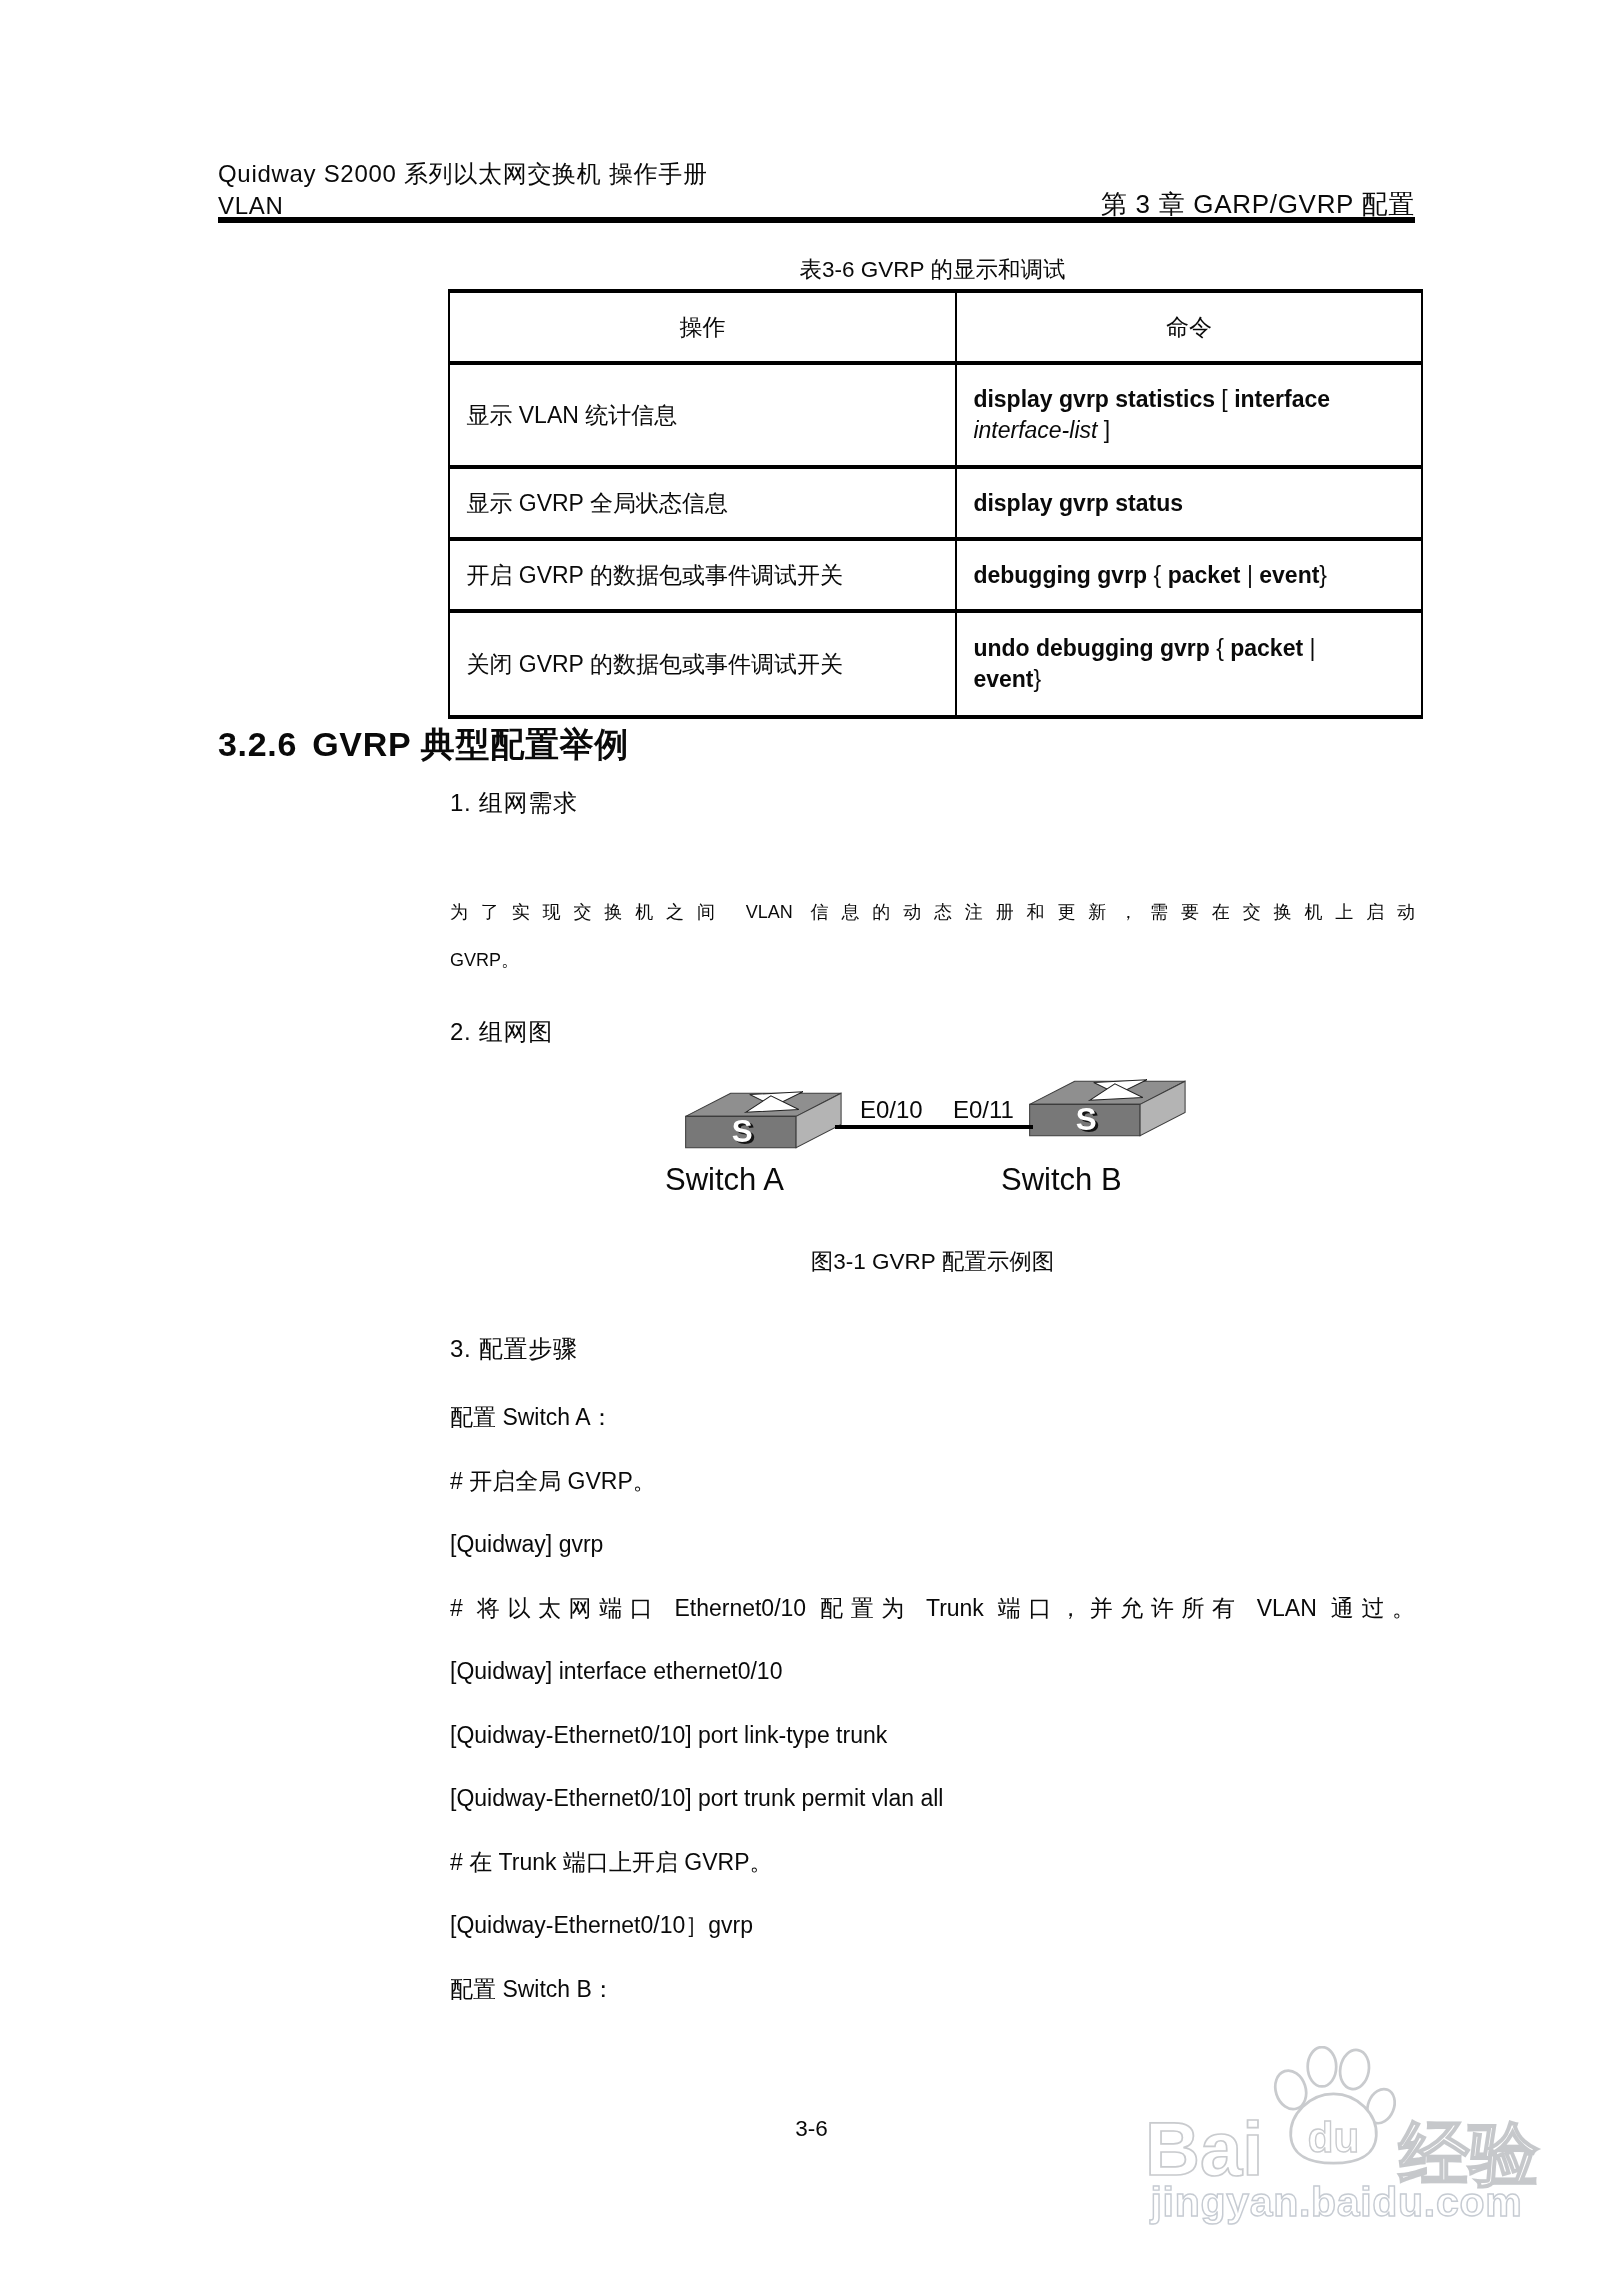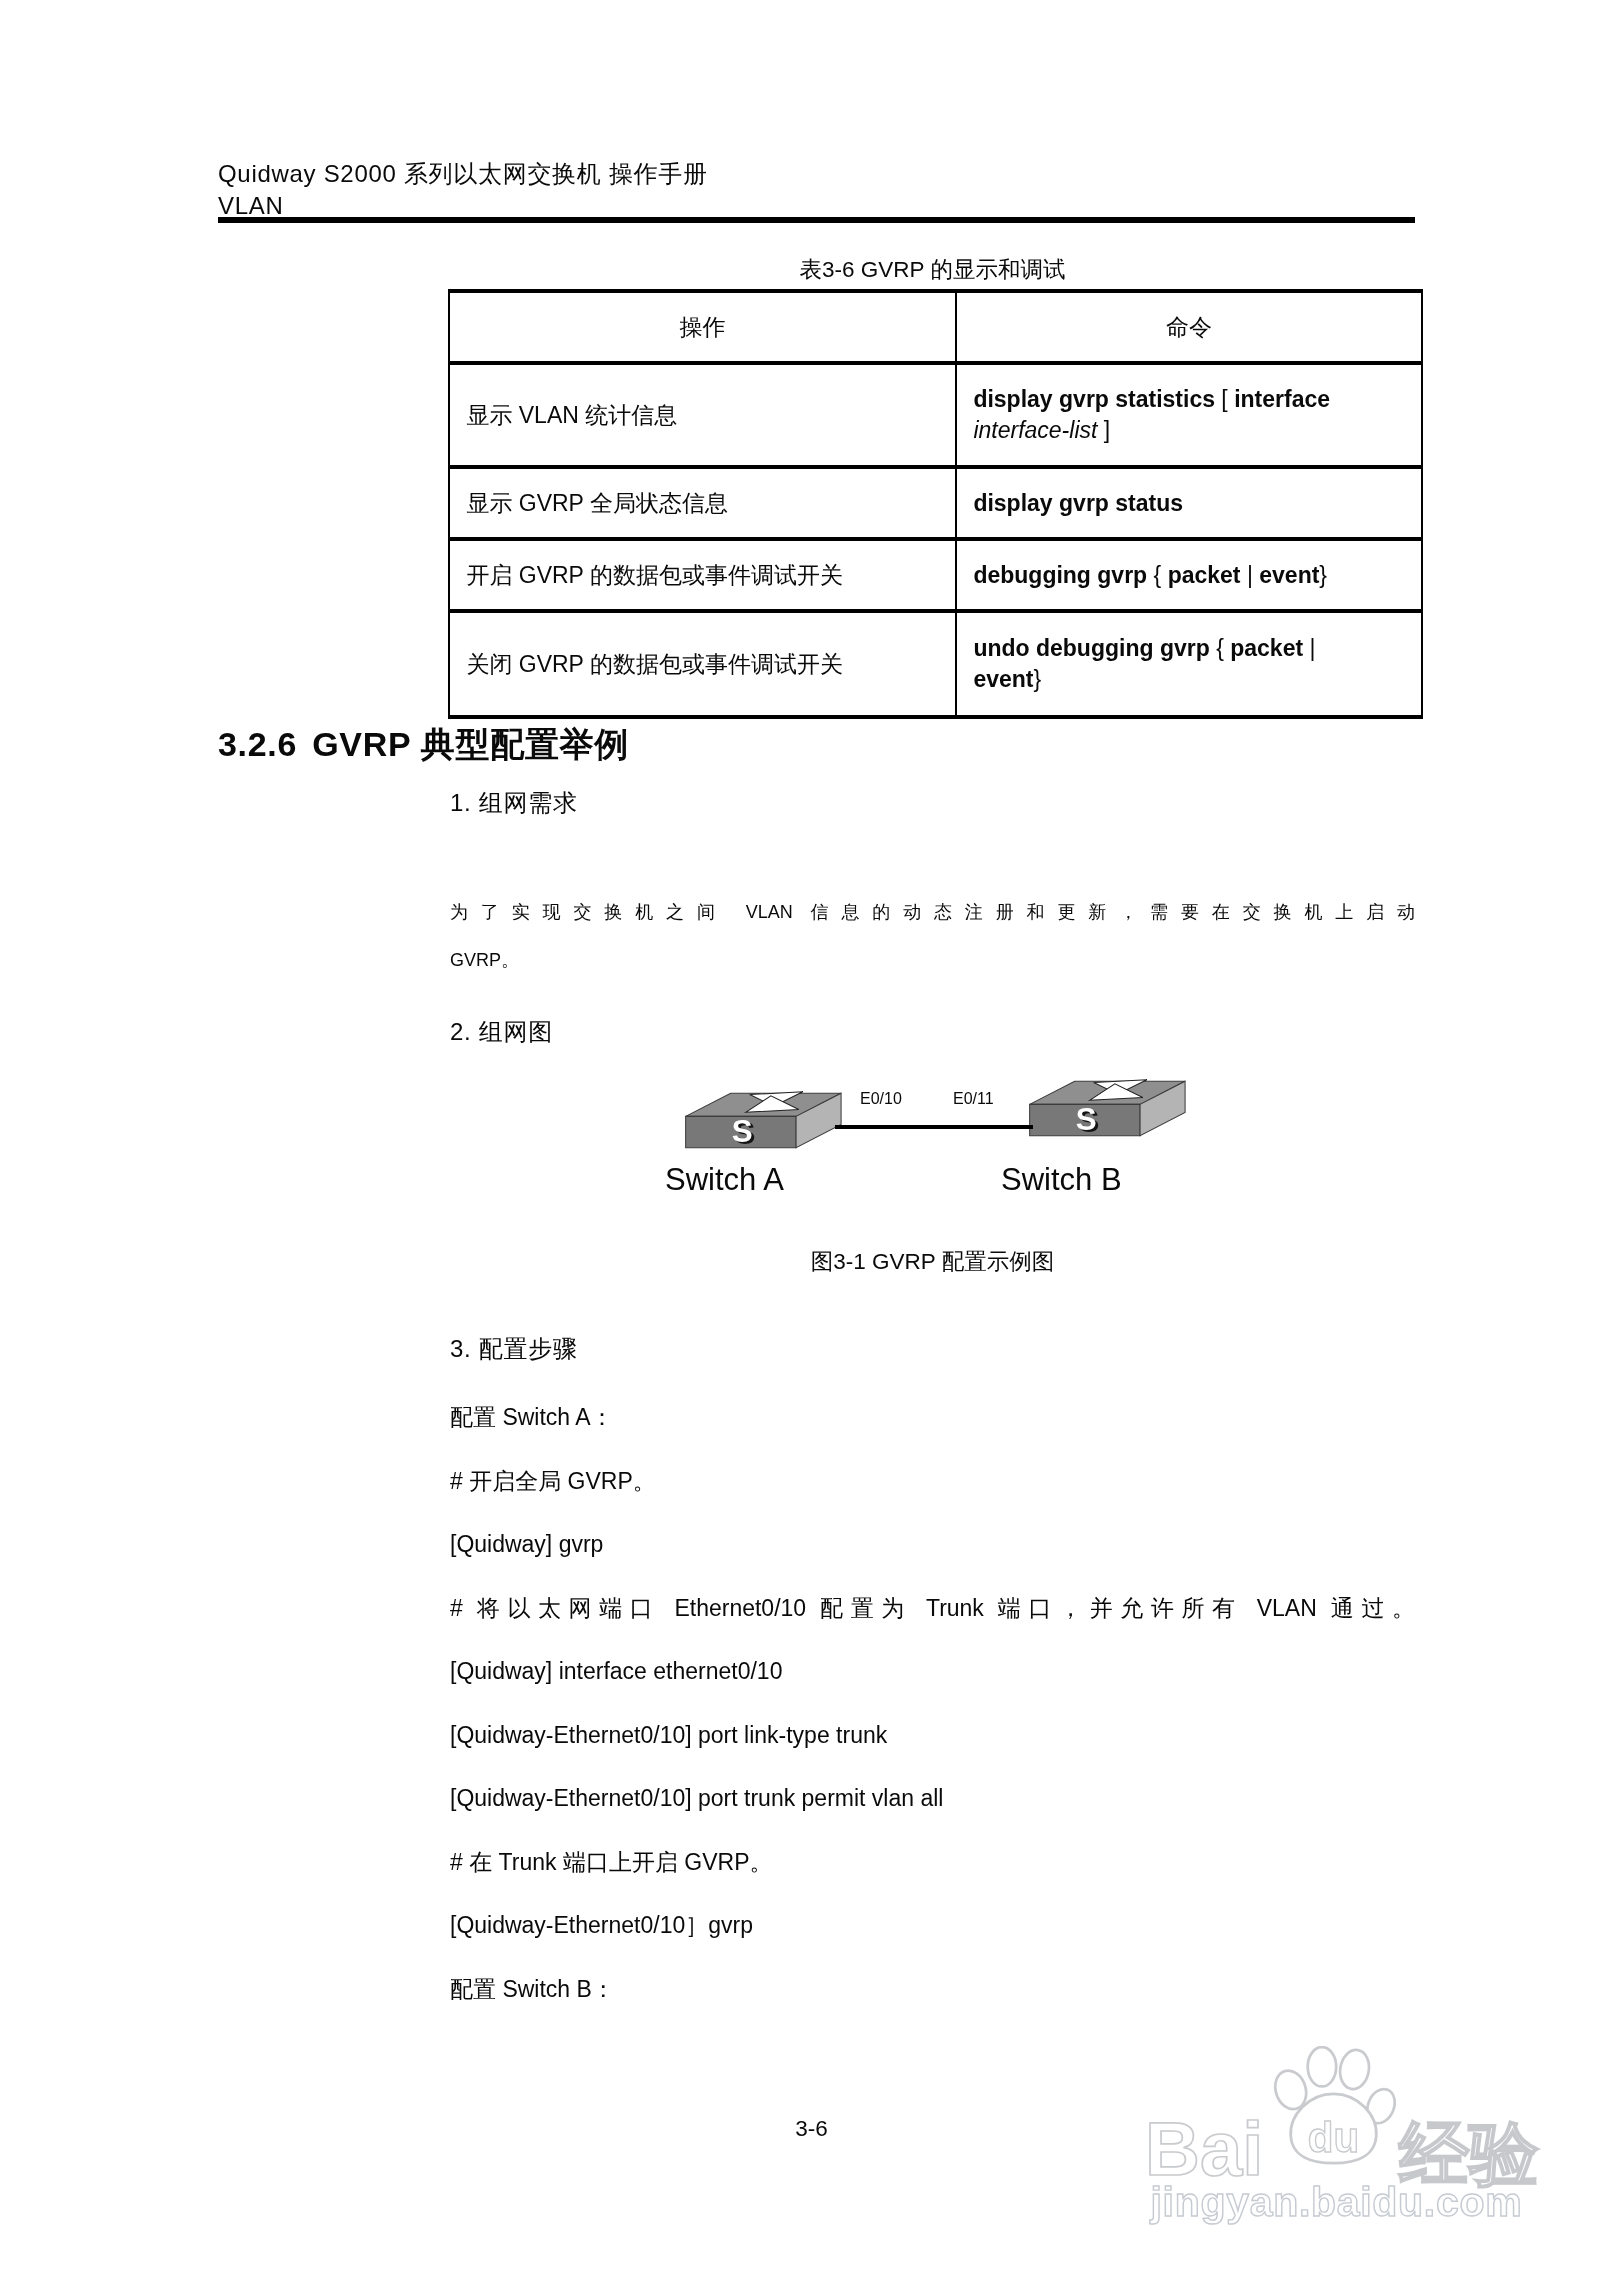--- a/index.html
+++ b/index.html
@@ -43,21 +43,21 @@
   .intro{position:absolute;left:450px;top:888px;width:965px;font-size:18px;line-height:48px;}
   .line-justify{text-align:justify;text-align-last:justify;}
   .steps{position:absolute;left:450px;top:1405px;width:965px;font-size:23px;}
   .steps .step{line-height:24.5px;margin-bottom:39px;white-space:nowrap;}
   .steps .step.line-justify{white-space:normal;}
   
   .sw{position:absolute;width:164px;height:75px;}
   .sw-a{left:680px;top:1085px;}
   .sw-b{left:1024px;top:1073px;}
   .link-line{position:absolute;left:835px;top:1125px;width:198px;height:4.1px;background:#000;}
-  .port-label{position:absolute;font-size:16px;}
+  .port-label{position:absolute;font-size:24px;margin-top:6px;}
   .port-a{left:860px;top:1090px;}
   .port-b{left:953px;top:1090px;}
   .sw-label{position:absolute;width:164px;text-align:left;font-size:31px;}
   .sw-label-a{left:665px;top:1162px;}
   .sw-label-b{left:1001px;top:1162px;}
   .fig-caption{position:absolute;left:450px;top:1246px;width:965px;text-align:center;font-size:22.5px;}
   
   .page-number{position:absolute;left:0;top:2116px;width:1623px;text-align:center;font-size:22.5px;}
   
   .wm{position:absolute;left:1145px;top:2045px;width:463px;height:218px;color:#fff;}
@@ -67,20 +67,21 @@
   .wm .url{left:5.5px;top:134px;font-size:41px;-webkit-text-stroke:1.4px #c6cbd2;letter-spacing:0.7px;}
   .wm svg{position:absolute;left:124px;top:1.4px;}
 </style>
 </head>
 <body>
 
 <div class="page">
 
   <div class="hdr-line1">Quidway S2000 系列以太网交换机 操作手册</div>
   <div class="hdr-line2-left">VLAN</div>
+  <div class="hdr-line2-right">第 3 章  GARP/GVRP 配置</div>
   <div class="hdr-rule"></div>
 
   <div class="tbl-caption">表3-6  GVRP 的显示和调试</div>
 
   <div class="tbl-wrap">
     <table class="cmds">
       <colgroup>
           <col style="width:507px">
           <col style="width:466px">
         </colgroup>

